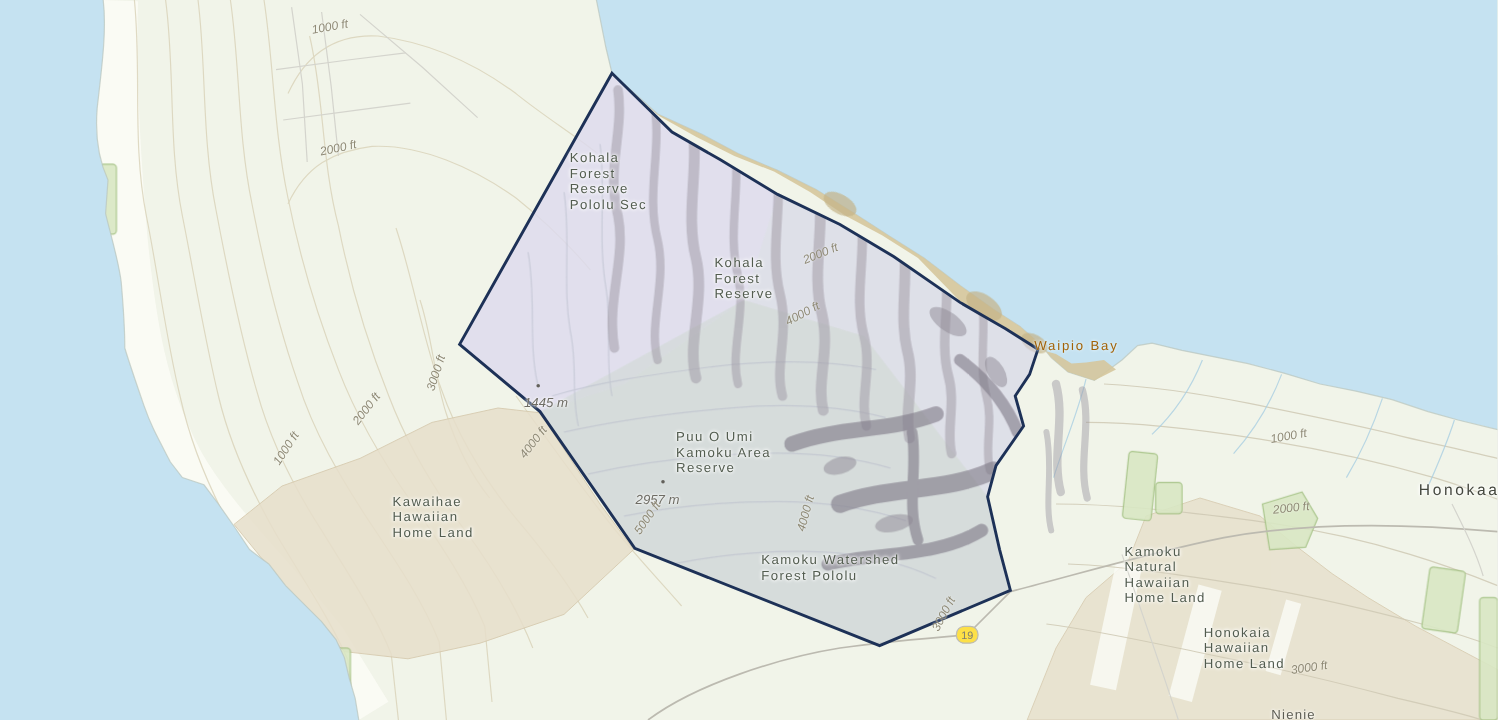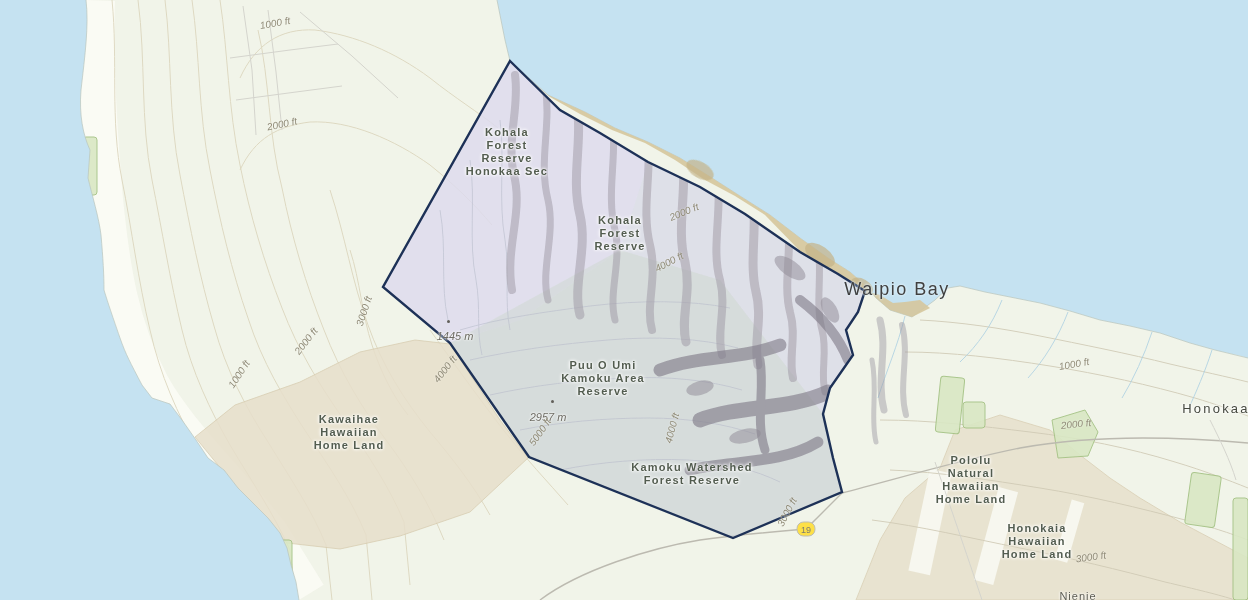--- a/index.html
+++ b/index.html
@@ -1,26 +1,26 @@
 <!DOCTYPE html>
 <html><head>
 <meta charset="utf-8">
 <style>
   html,body{margin:0;padding:0;background:#e8e8e8;}
   #stage{position:relative;width:1248px;height:600px;overflow:hidden;
          font-family:"Liberation Sans",sans-serif;background:#f1f4e9;}
   #stage svg{position:absolute;left:0;top:0;}
-  .lbl{position:absolute;transform:translate(-50%,-50%);text-align:center;
+  .lbl{position:absolute;transform:translate(-50%,-50%);
        color:#525c4f;font-size:11px;line-height:13px;letter-spacing:1.2px;
-       text-shadow:0 0 2px #fff,0 0 3px #fff,0 0 4px #fff;white-space:nowrap;font-weight:bold;}
+       text-shadow:0 0 2px #fff,0 0 3px #fff,0 0 4px #fff;white-space:nowrap;}
   .place{position:absolute;transform:translate(-50%,-50%);color:#45483f;
        font-size:13px;letter-spacing:2.2px;white-space:nowrap;
        text-shadow:0 0 2px #fff,0 0 3px #fff,0 0 4px #fff;}
-  .bay{position:absolute;transform:translate(-50%,-50%);color:#404040;
-       font-size:18px;letter-spacing:1.5px;white-space:nowrap;
+  .bay{position:absolute;transform:translate(-50%,-50%);color:#a16207;
+       font-size:11px;letter-spacing:1.5px;white-space:nowrap;
        text-shadow:0 0 2px #e3f1f9,0 0 3px #e3f1f9;}
   .small-place{position:absolute;transform:translate(-50%,-50%);color:#5c5c52;
        font-size:11px;letter-spacing:1px;white-space:nowrap;
        text-shadow:0 0 2px #fff,0 0 3px #fff;}
   .elev{position:absolute;transform:translate(-50%,-50%);color:#6e6c64;
        font-size:11px;font-style:italic;white-space:nowrap;
        text-shadow:0 0 2px #fff,0 0 3px #fff;margin-top:26px;}
   .dot{position:absolute;width:3px;height:3px;background:#62605a;border-radius:50%;}
   .contour{position:absolute;color:#8f8a76;font-size:10px;font-style:italic;
        white-space:nowrap;text-shadow:0 0 2px rgba(255,255,255,.8);}
@@ -173,48 +173,48 @@
     </g>
   </g>
 
   <path d="M510,61 L560,110 600,133 648,162 700,187 745,214 800,252 838,274 865,291 858,312 846,330 853,355 830,388 823,414 833,458 842,492 733,538 529,457 450,343 383,287 Z" fill="none" stroke="#1d3157" stroke-width="2.4" stroke-linejoin="miter"></path>
 </svg>
 
 <div class="lbl" style="left:507px;top:152px">
   <div>Kohala</div>
   <div>Forest</div>
   <div>Reserve</div>
-  <div>Honokaa Sec</div>
+  <div>Pololu Sec</div>
 </div>
 
 <div class="lbl" style="left:620px;top:233px">
   <div>Kohala</div>
   <div>Forest</div>
   <div>Reserve</div>
 </div>
 
 <div class="lbl" style="left:603px;top:378px">
   <div>Puu O Umi</div>
   <div>Kamoku Area</div>
   <div>Reserve</div>
 </div>
 
 <div class="lbl" style="left:692px;top:474px">
   <div>Kamoku Watershed</div>
-  <div>Forest Reserve</div>
-</div>
-
-<div class="lbl" style="left:349px;top:432px">
+  <div>Forest Pololu</div>
+</div>
+
+<div class="lbl" style="left:361px;top:432px">
   <div>Kawaihae</div>
   <div>Hawaiian</div>
   <div>Home Land</div>
 </div>
 
 <div class="lbl" style="left:971px;top:480px">
-  <div>Pololu</div>
+  <div>Kamoku</div>
   <div>Natural</div>
   <div>Hawaiian</div>
   <div>Home Land</div>
 </div>
 
 <div class="lbl" style="left:1037px;top:541px">
   <div>Honokaia</div>
   <div>Hawaiian</div>
   <div>Home Land</div>
 </div>

